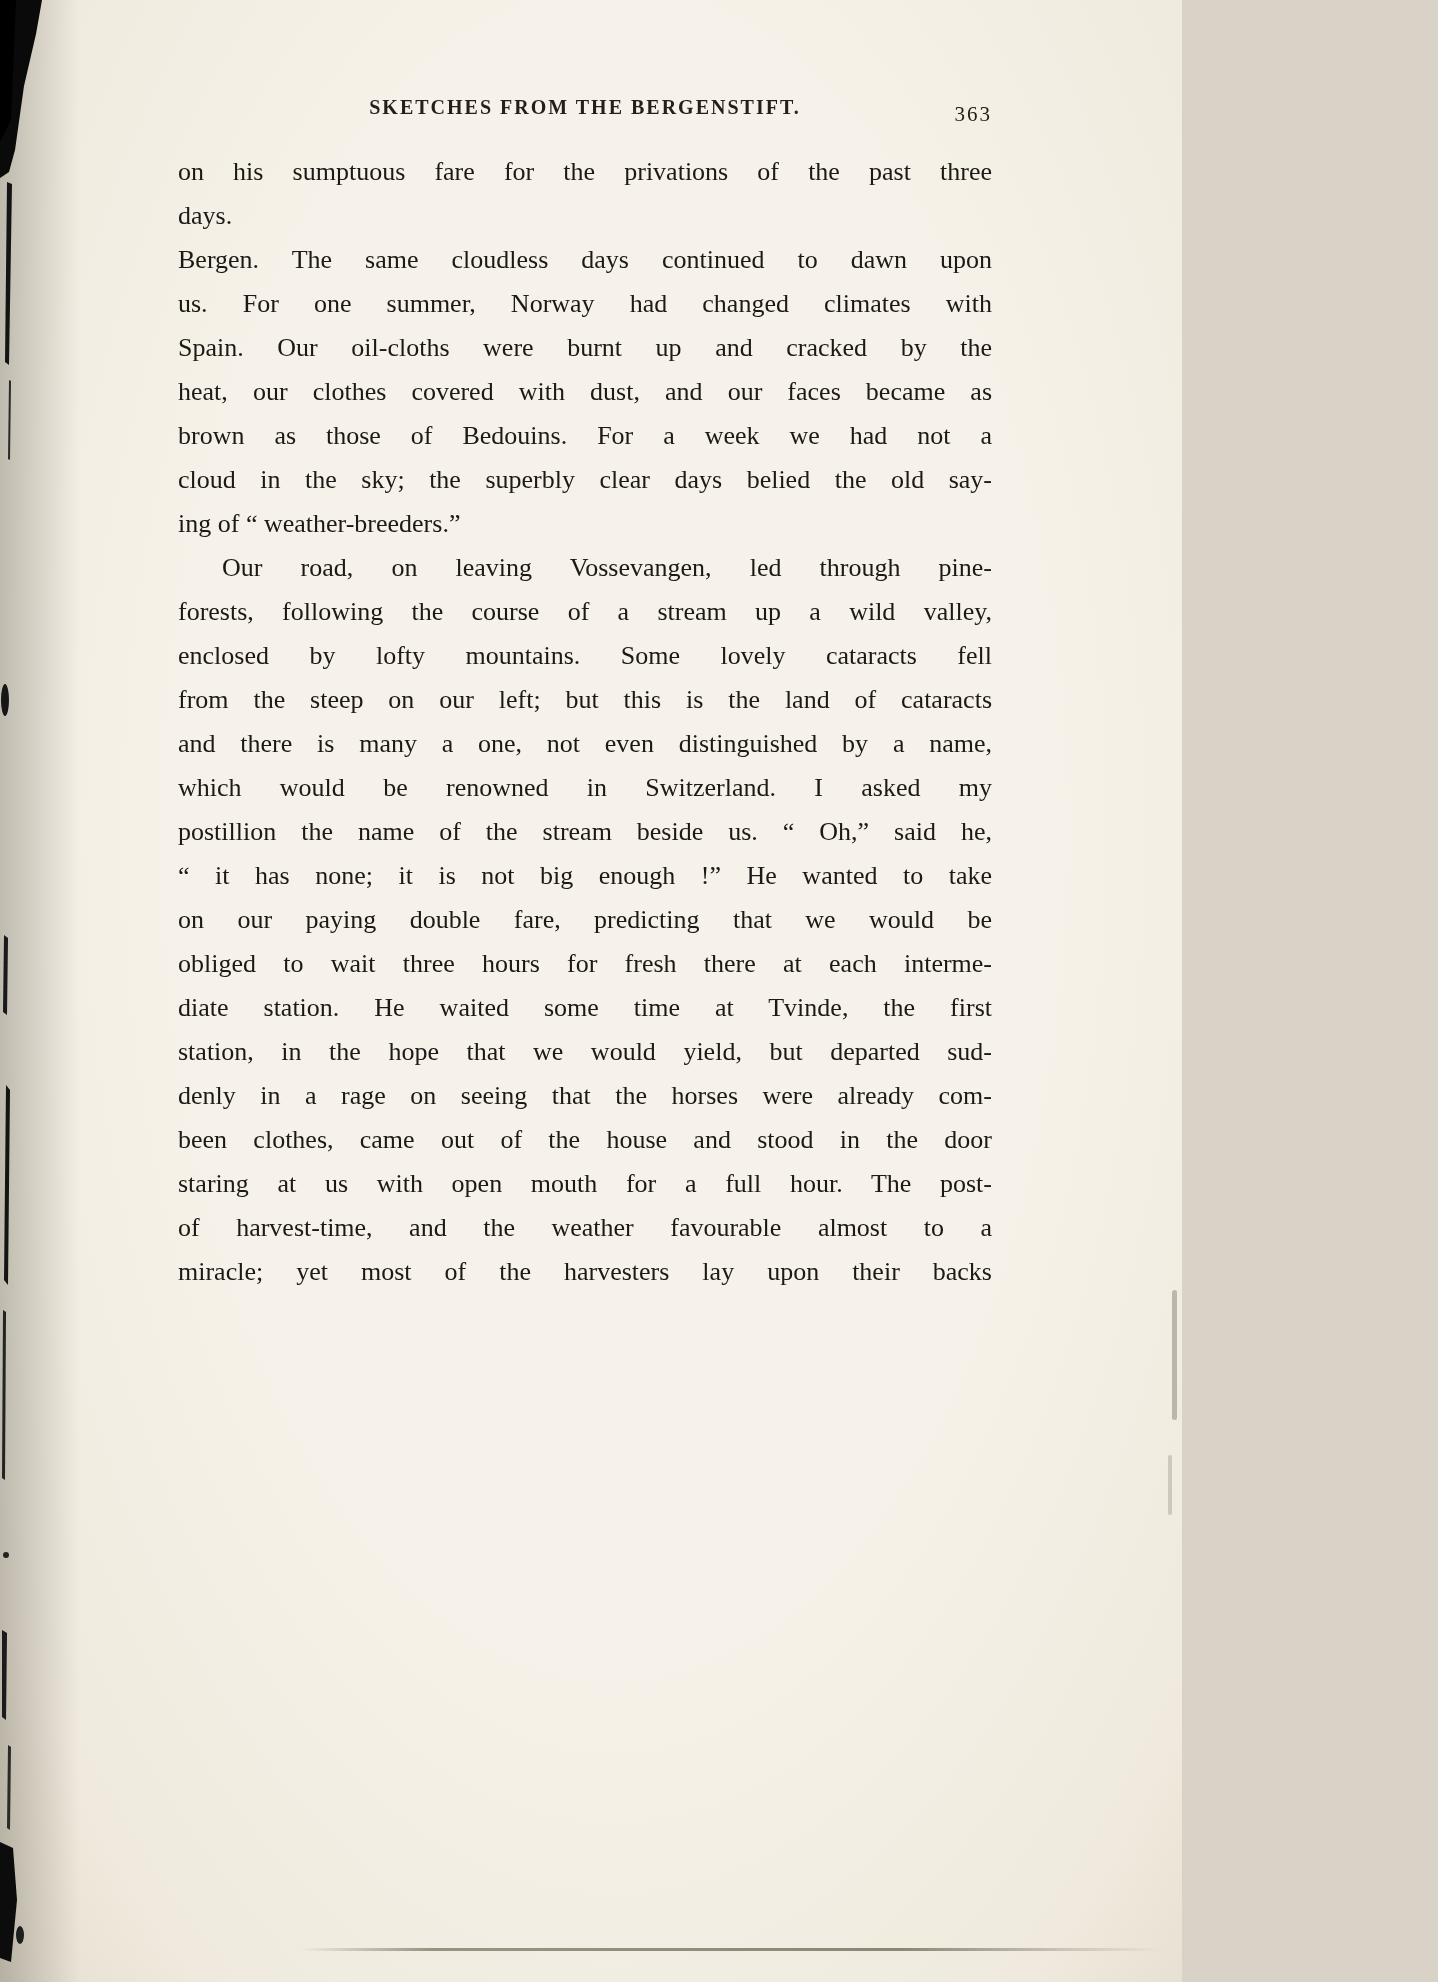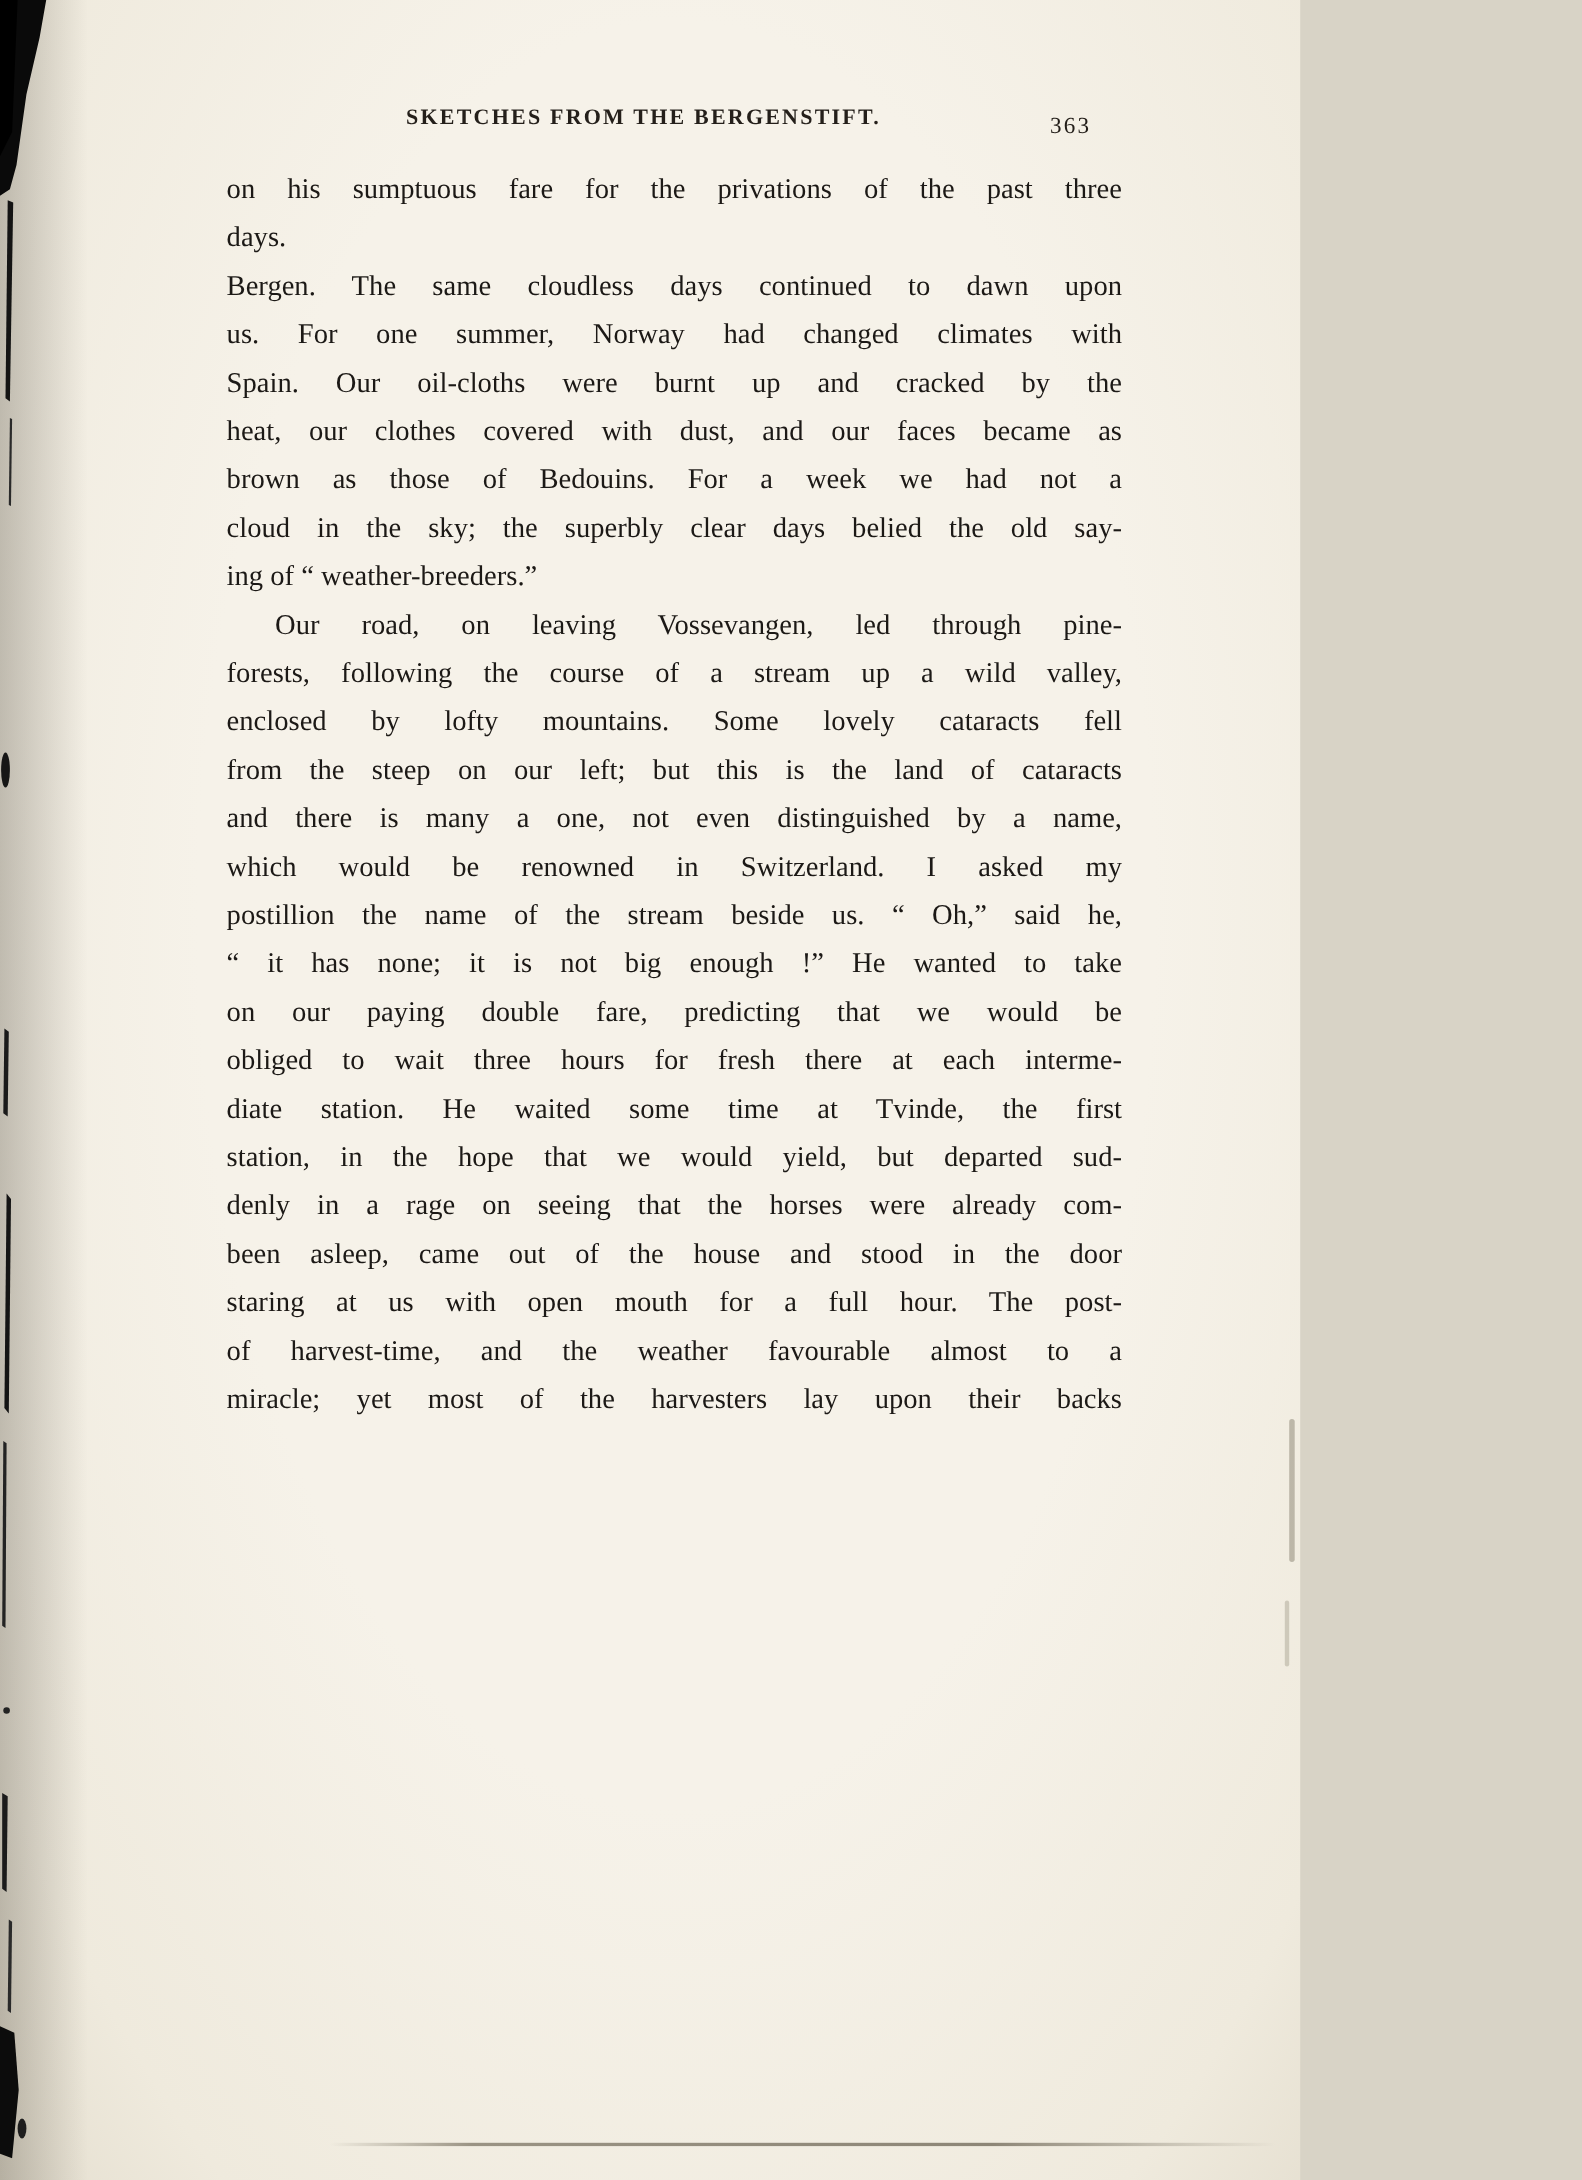--- a/index.html
+++ b/index.html
@@ -52,21 +52,20 @@
     letter-spacing: 2px;
     color: #221d18;
   }
   .text-block {
     position: absolute;
     left: 178px; top: 150px;
     width: 814px;
     font-size: 26px;
     line-height: 44px;
     color: #1c1916;
-    margin-left: 28px;
   }
   .paragraph { display: block; }
   .line {
     height: 44px;
     white-space: nowrap;
     overflow: visible;
   }
   .line.justified {
     white-space: normal;
     text-align: justify;
@@ -144,21 +143,21 @@
         <div class="line justified">from the steep on our left; but this is the land of cataracts</div>
         <div class="line justified">and there is many a one, not even distinguished by a name,</div>
         <div class="line justified">which would be renowned in Switzerland.  I asked my</div>
         <div class="line justified">postillion the name of the stream beside us.  “ Oh,” said he,</div>
         <div class="line justified">“ it has none; it is not big enough !”  He wanted to take</div>
         <div class="line justified">on our paying double fare, predicting that we would be</div>
         <div class="line justified">obliged to wait three hours for fresh there at each interme-</div>
         <div class="line justified">diate station.  He waited some time at Tvinde, the first</div>
         <div class="line justified">station, in the hope that we would yield, but departed sud-</div>
         <div class="line justified">denly in a rage on seeing that the horses were already com-</div>
-        <div class="line justified">been asleep, came out of the house and stood in the door</div>
+        <div class="line justified">been clothes, came out of the house and stood in the door</div>
         <div class="line justified">staring at us with open mouth for a full hour.  The post-</div>
         <div class="line justified">of harvest-time, and the weather favourable almost to a</div>
         <div class="line justified">miracle; yet most of the harvesters lay upon their backs</div>
       </div>
     </div>
 
   <div class="bottom-smudge"></div>
   <div class="right-smudge"></div>
   <div class="right-smudge-2"></div>
 

